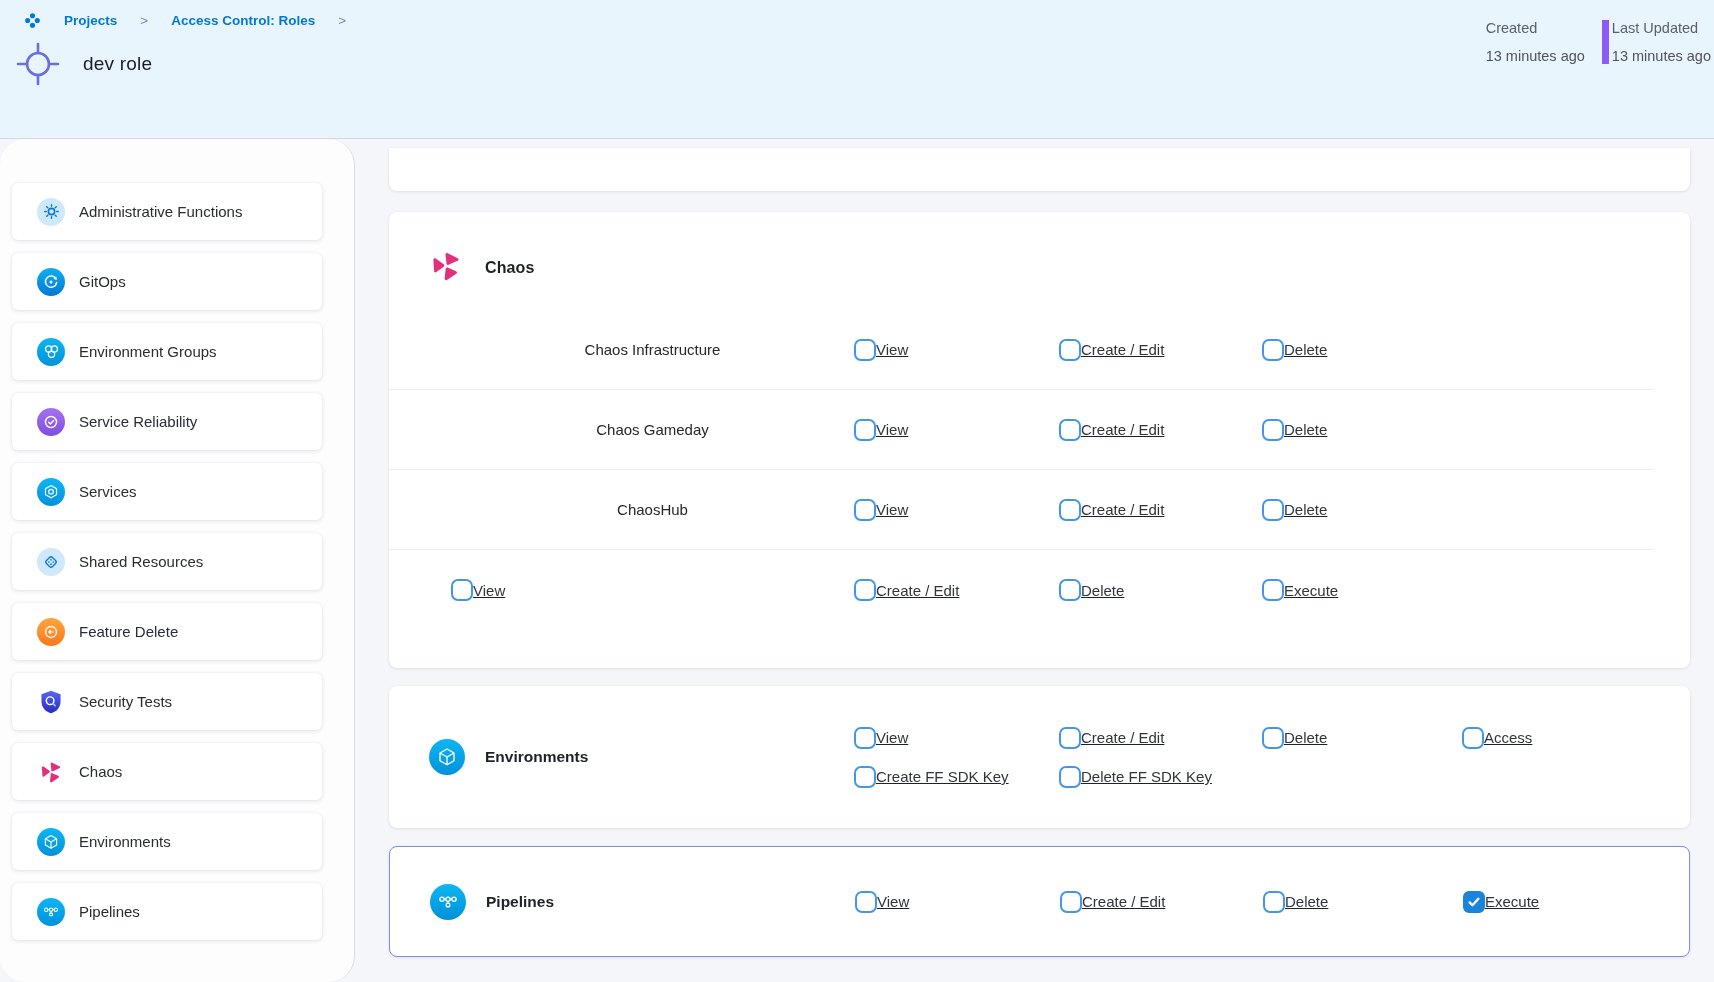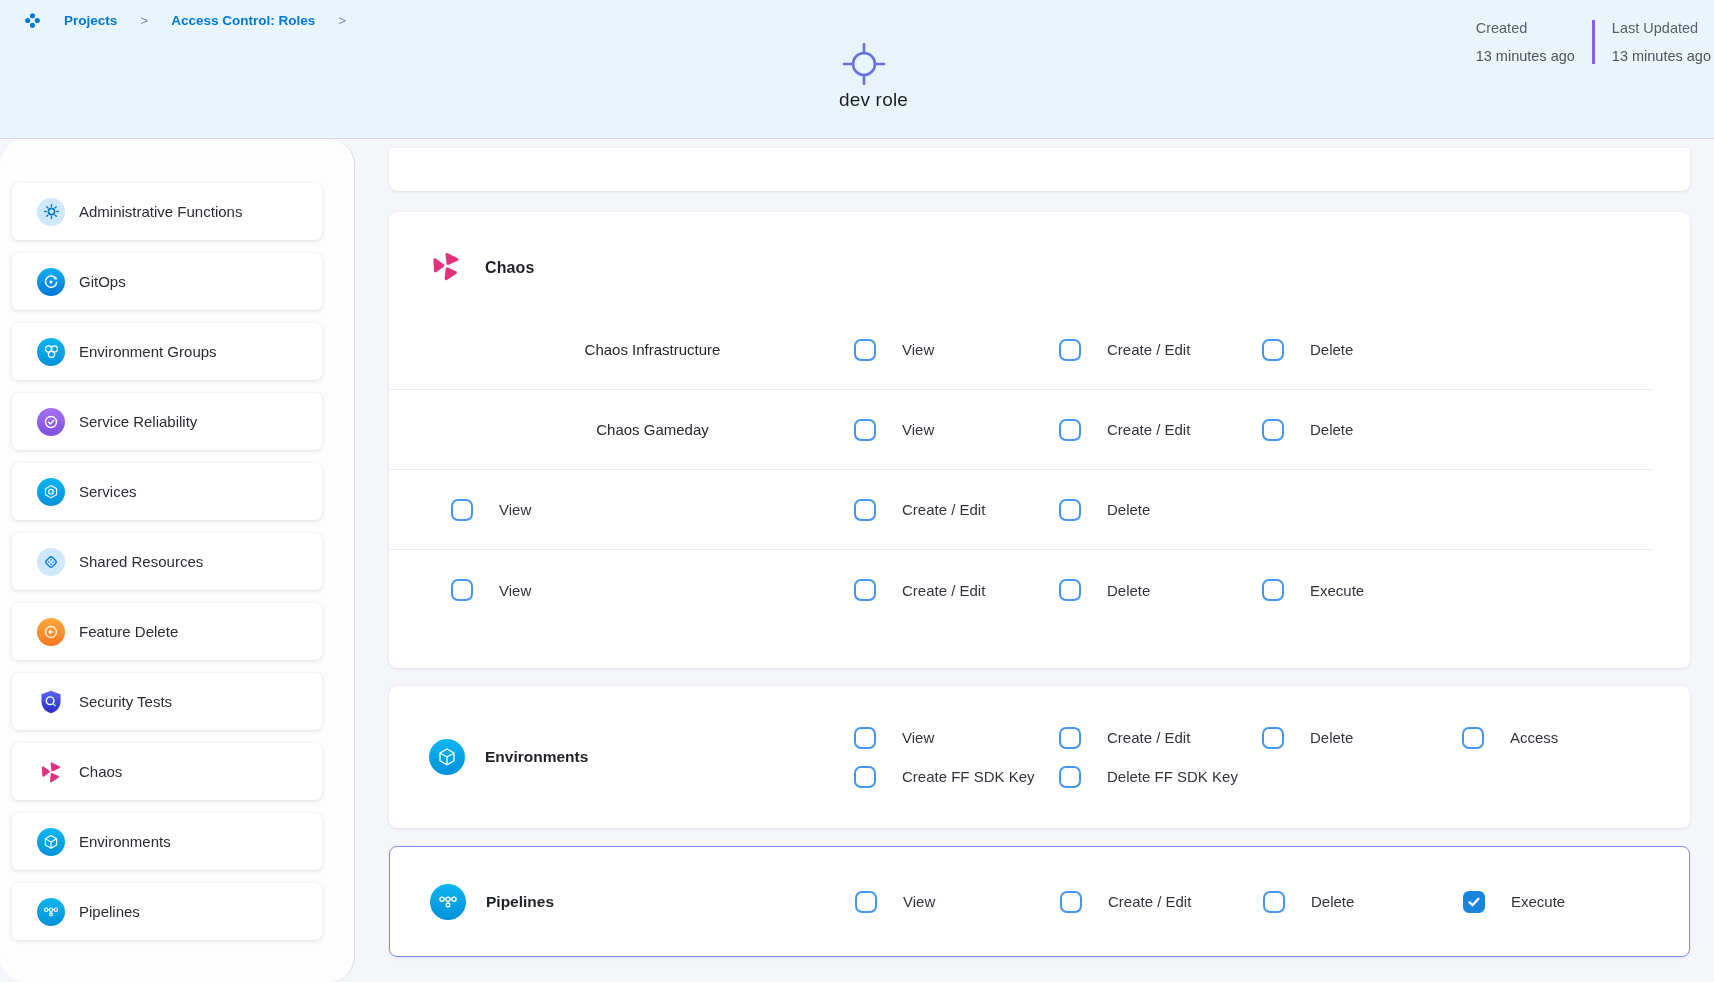--- a/index.html
+++ b/index.html
@@ -15,27 +15,27 @@
   .page-header {
     height: 139px;
     background: #e9f5fc;
     border-bottom: 1px solid #d4d7e2;
     position: relative;
     padding: 12px 0 0 24px;
   }
   .breadcrumb { display: flex; align-items: center; gap: 23px; font-size: 13.5px; font-weight: 600; }
   .breadcrumb .crumb { color: #0278d5; cursor: pointer; }
   .breadcrumb .sep { color: #7d87b0; font-weight: 400; }
-  .title-row { display: flex; align-items: center; margin-top: 10px; margin-left: -11px; flex-direction: column; }
+  .title-row { display: flex; align-items: center; margin-top: 10px; margin-left: -11px; }
   .crosshair-box { width: 50px; height: 50px; display: flex; align-items: center; justify-content: center; }
   .page-title { font-size: 19px; font-weight: 500; color: #1c1e26; margin-left: 20px; letter-spacing: .2px; }
   .header-meta { position: absolute; top: 20px; right: 3px; display: flex; }
   .meta-col { display: flex; flex-direction: column; gap: 12px; font-size: 14.5px; color: #565866; }
   .meta-col.first { padding-right: 17px; align-items: flex-start; }
-  .meta-col.second { border-left: 3px solid #8b5cf6; padding-left: 17px; }
+  .meta-col.second { border-left: 7px solid #8b5cf6; padding-left: 3px; }
   .meta-label { color: #5c5e6a; }
   .meta-value { color: #50525f; }
 
   
   .content-row { display: flex; height: 843px; }
   .sidebar {
     width: 355px; flex: 0 0 355px;
     background: #fdfdfe;
     border-right: 1px solid #d8dbe6;
     padding-top: 44px;
@@ -81,21 +81,21 @@
     height: 80px;
     display: grid;
     grid-template-columns: 403px 205px 203px 200px 1fr;
     align-items: center;
     padding-left: 62px;
     margin: 0 36px 0 0;
   }
   .perm-row.bordered { border-bottom: 1px solid #edeef3; }
   .row-label { font-size: 15px; color: #25272e; text-align: center; }
 
-  .perm { display: flex; align-items: center; gap: 26px; cursor: pointer; }
+  .perm { display: flex; align-items: center; gap: 0; cursor: pointer; text-decoration: underline; }
   .cb {
     width: 22px; height: 22px; flex: 0 0 22px;
     border: 2px solid #4496ec; border-radius: 7px;
     background: #fff;
   }
   .cb.checked {
     background: #1a84dd; border-color: #1a84dd;
     display: flex; align-items: center; justify-content: center;
     border-radius: 6px;
   }
@@ -367,20 +367,21 @@
             <span class="cb-label">Create / Edit</span>
           </div>
           <div class="perm">
             <span class="cb"></span>
             <span class="cb-label">Delete</span>
           </div>
           <span></span>
         </div>
 
         <div class="perm-row bordered">
+          <span class="row-label">ChaosHub</span>
           <div class="perm">
             <span class="cb"></span>
             <span class="cb-label">View</span>
           </div>
           <div class="perm">
             <span class="cb"></span>
             <span class="cb-label">Create / Edit</span>
           </div>
           <div class="perm">
             <span class="cb"></span>

